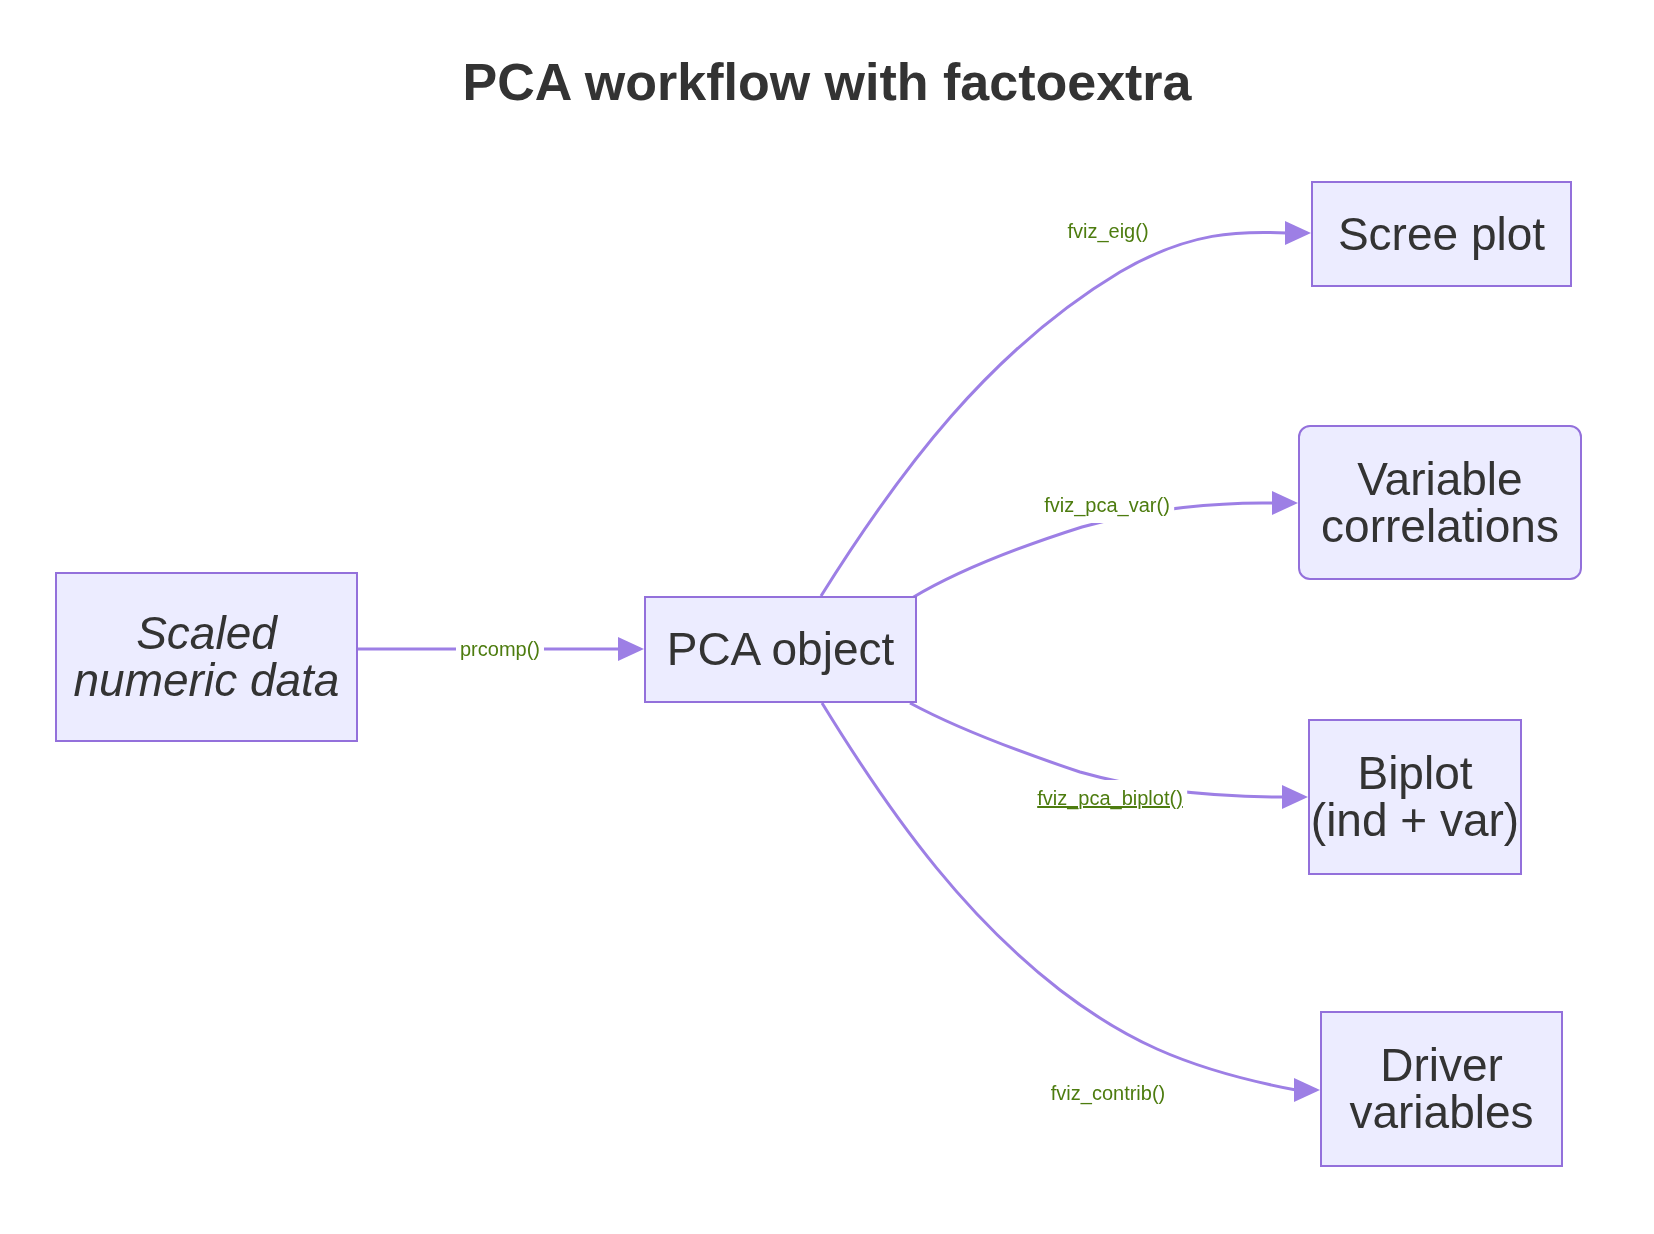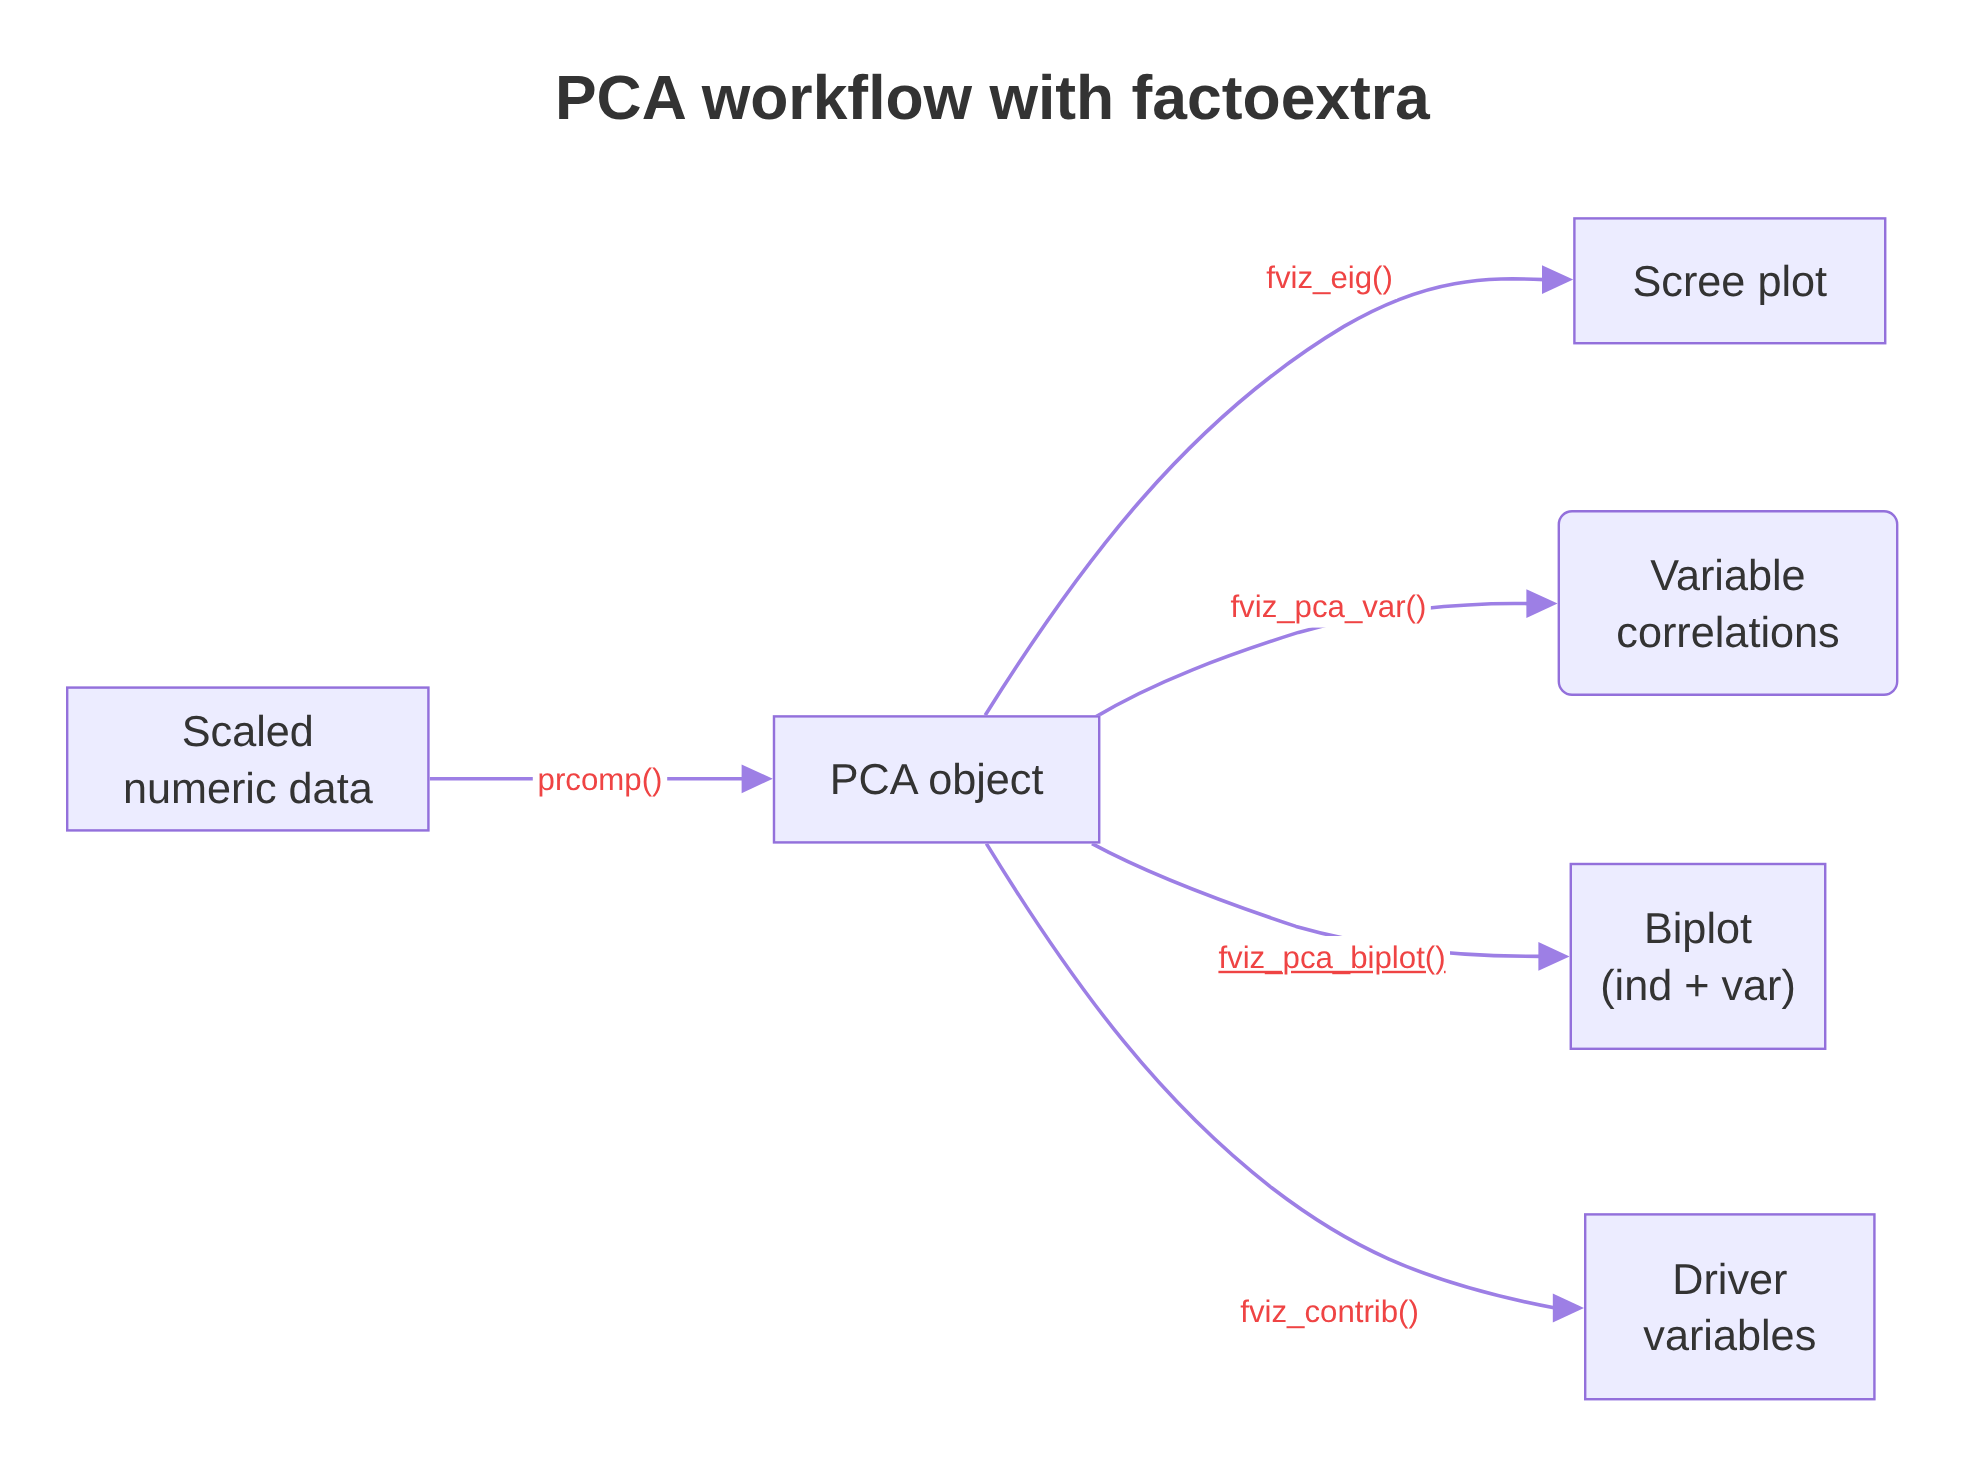--- a/index.html
+++ b/index.html
@@ -46,37 +46,37 @@
     position: absolute;
     z-index: 2;
     background: #ECECFF;
     border: 2.5px solid #9370DB;
     box-sizing: border-box;
     display: flex;
     flex-direction: column;
     align-items: center;
     justify-content: center;
     color: #333333;
-    font-size: 36px;
+    font-size: 46px;
     line-height: 47px;
     text-align: center;
   }
   .edge-label {
     position: absolute;
     z-index: 3;
     transform: translate(-50%, -50%);
     background: #ffffff;
-    color: #ef4444;
-    font-size: 26px;
+    color: #4d7c0f;
+    font-size: 20px;
     line-height: 34px;
     padding: 1px 4px;
     white-space: nowrap;
   }
   
-  #node-scaled  { left: 55px;   top: 572px;  width: 303px; height: 121px; }
+  #node-scaled  { left: 55px;   top: 572px;  width: 303px; height: 170px; font-style: italic; }
   #node-pca     { left: 644px;  top: 596px;  width: 273px; height: 107px; }
   #node-scree   { left: 1311px; top: 181px;  width: 261px; height: 106px; }
   #node-varcorr { left: 1298px; top: 425px;  width: 284px; height: 155px; border-radius: 12px; }
   #node-biplot  { left: 1308px; top: 719px;  width: 214px; height: 156px; }
   #node-driver  { left: 1320px; top: 1011px; width: 243px; height: 156px; }
   
   #lbl-prcomp  { left: 500px;  top: 649px; }
   #lbl-eig     { left: 1108px; top: 231px; }
   #lbl-var     { left: 1107px; top: 505px; }
   #lbl-biplot  { left: 1110px; top: 798px; text-decoration: underline; }

